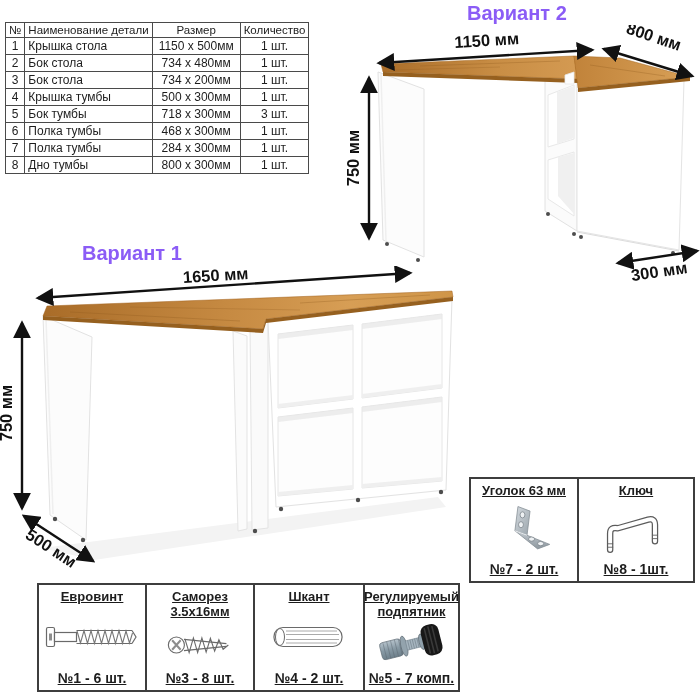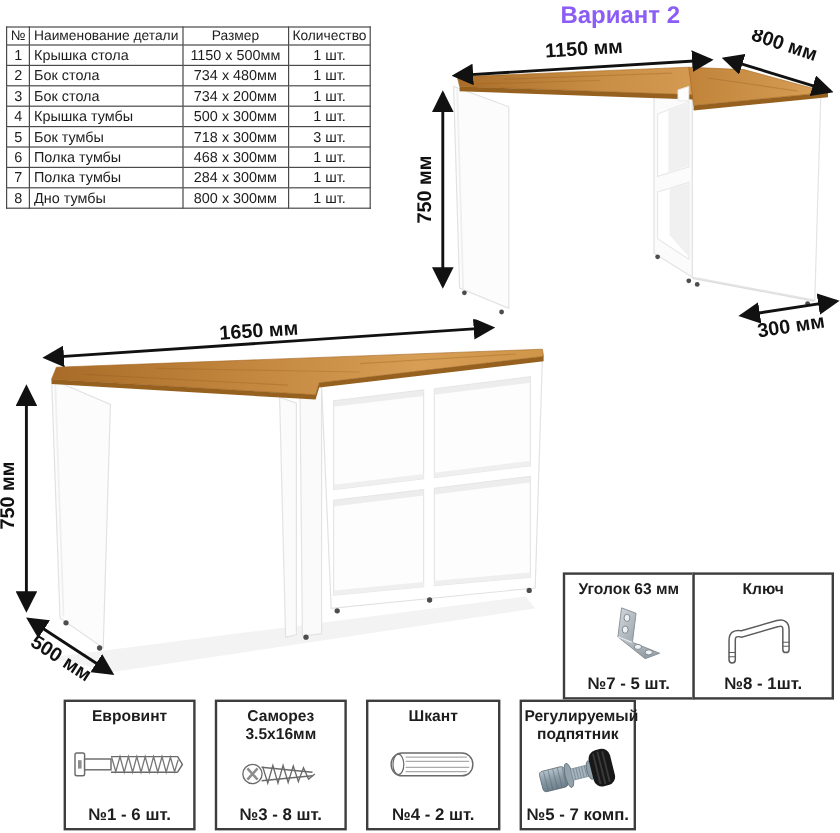--- a/index.html
+++ b/index.html
@@ -15,24 +15,24 @@
   td.c-name{text-align:left;padding-left:5px;}
   
   .vtitle{position:absolute;font-size:20px;font-weight:bold;color:#8b5cf6;white-space:nowrap;}
   #v2title{left:467px;top:2px;}
   #v1title{left:82px;top:242px;}
   .drawing{position:absolute;}
   
   .hw-upper{position:absolute;left:469px;top:477px;display:flex;}
   .hw-row{position:absolute;left:37px;top:583px;display:flex;}
   .hw-box{border:2px solid #3d3d3d;background:#fff;display:flex;flex-direction:column;
-          justify-content:space-between;padding:5px 2px 4px 2px;}
+          align-items:center;justify-content:space-between;padding:5px 2px 4px 2px;text-decoration:underline;}
   .hw-box + .hw-box{margin-left:-2px;}
   .hw-upper .hw-box{height:106px;}
-  .hw-row .hw-box{height:109px;margin-left:16px;}
+  .hw-row .hw-box{height:109px;}
   .hw-name{font-size:13px;font-weight:bold;text-align:center;line-height:1.12;color:#1d1d1d;}
   .hw-count{font-size:14px;font-weight:bold;text-align:center;color:#1d1d1d;}
   .hw-ico{flex:1;display:flex;align-items:center;justify-content:center;}
   
   .dim{font-size:16.5px;font-weight:bold;fill:#111;text-anchor:middle;}
 </style>
 </head>
 <body>
 
 <div class="canvas">
@@ -162,20 +162,21 @@
       <line x1="604" y1="49" x2="692" y2="76" marker-start="url(#ah2)" marker-end="url(#ah2)"></line>
       <line x1="369" y1="78" x2="369" y2="238" marker-start="url(#ah2)" marker-end="url(#ah2)"></line>
       <line x1="618" y1="263" x2="697" y2="251" marker-start="url(#ah2)" marker-end="url(#ah2)"></line>
     </g>
     <text class="dim" transform="translate(487,46) rotate(-3.5)">1150 мм</text>
     <text class="dim" transform="translate(652,42) rotate(18.5)">800 мм</text>
     <text class="dim" transform="translate(359,158) rotate(-90)">750 мм</text>
     <text class="dim" transform="translate(660,277) rotate(-8.5)">300 мм</text>
   </svg>
 
+  <div class="vtitle" id="v1title">Вариант 1</div>
 
   <svg class="drawing" style="left:0px;top:266px" width="470" height="312" viewBox="0 266 470 312">
     <defs>
       <linearGradient id="w1" x1="0" y1="0" x2="1" y2="0">
         <stop offset="0" stop-color="#a96c28"></stop>
           <stop offset="0.45" stop-color="#c68a42"></stop>
         <stop offset="0.75" stop-color="#d79e55"></stop>
           <stop offset="1" stop-color="#cf9548"></stop>
       </linearGradient>
       <marker id="ah1" viewBox="0 0 10 10" refX="8.5" refY="5" markerWidth="7.5" markerHeight="7.5" orient="auto-start-reverse">
@@ -254,21 +255,21 @@
           </defs>
           <polygon points="34,6 50,12 46,44 30,38" fill="url(#m7a)" stroke="#848d94" stroke-width="1"></polygon>
           <polygon points="30,38 46,44 76,56 60,62" fill="url(#m7b)" stroke="#848d94" stroke-width="1"></polygon>
           <line x1="30" y1="38" x2="46" y2="44" stroke="#e8ebee" stroke-width="1.4"></line>
           <ellipse cx="40" cy="17" rx="3.2" ry="4" fill="#eef1f3" stroke="#6f787f" stroke-width="0.9"></ellipse>
           <ellipse cx="38" cy="30" rx="3.2" ry="4" fill="#eef1f3" stroke="#6f787f" stroke-width="0.9"></ellipse>
           <ellipse cx="52" cy="49" rx="4" ry="2.8" fill="#eef1f3" stroke="#6f787f" stroke-width="0.9"></ellipse>
           <ellipse cx="64" cy="55" rx="4" ry="2.8" fill="#eef1f3" stroke="#6f787f" stroke-width="0.9"></ellipse>
         </svg>
       </div>
-      <div class="hw-count">№7 - 5 шт.</div>
+      <div class="hw-count">№7 - 2 шт.</div>
     </div>
     <div class="hw-box" style="width:118px">
       <div class="hw-name">Ключ</div>
       <div class="hw-ico">
         <svg width="88" height="50" viewBox="0 0 92 58">
           <path d="M16,52 L16,33 Q16,25 25,27 L60,17 Q68,15 68,23 L68,42" fill="none" stroke="#5c5c5c" stroke-width="7.5" stroke-linecap="round"></path>
           <path d="M16,52 L16,33 Q16,25 25,27 L60,17 Q68,15 68,23 L68,42" fill="none" stroke="#ffffff" stroke-width="4.6" stroke-linecap="round"></path>
           <line x1="12.5" y1="45" x2="19.5" y2="45" stroke="#5c5c5c" stroke-width="1"></line>
           <line x1="12.5" y1="49" x2="19.5" y2="49" stroke="#5c5c5c" stroke-width="1"></line>
           <line x1="64.5" y1="35" x2="71.5" y2="35" stroke="#5c5c5c" stroke-width="1"></line>

